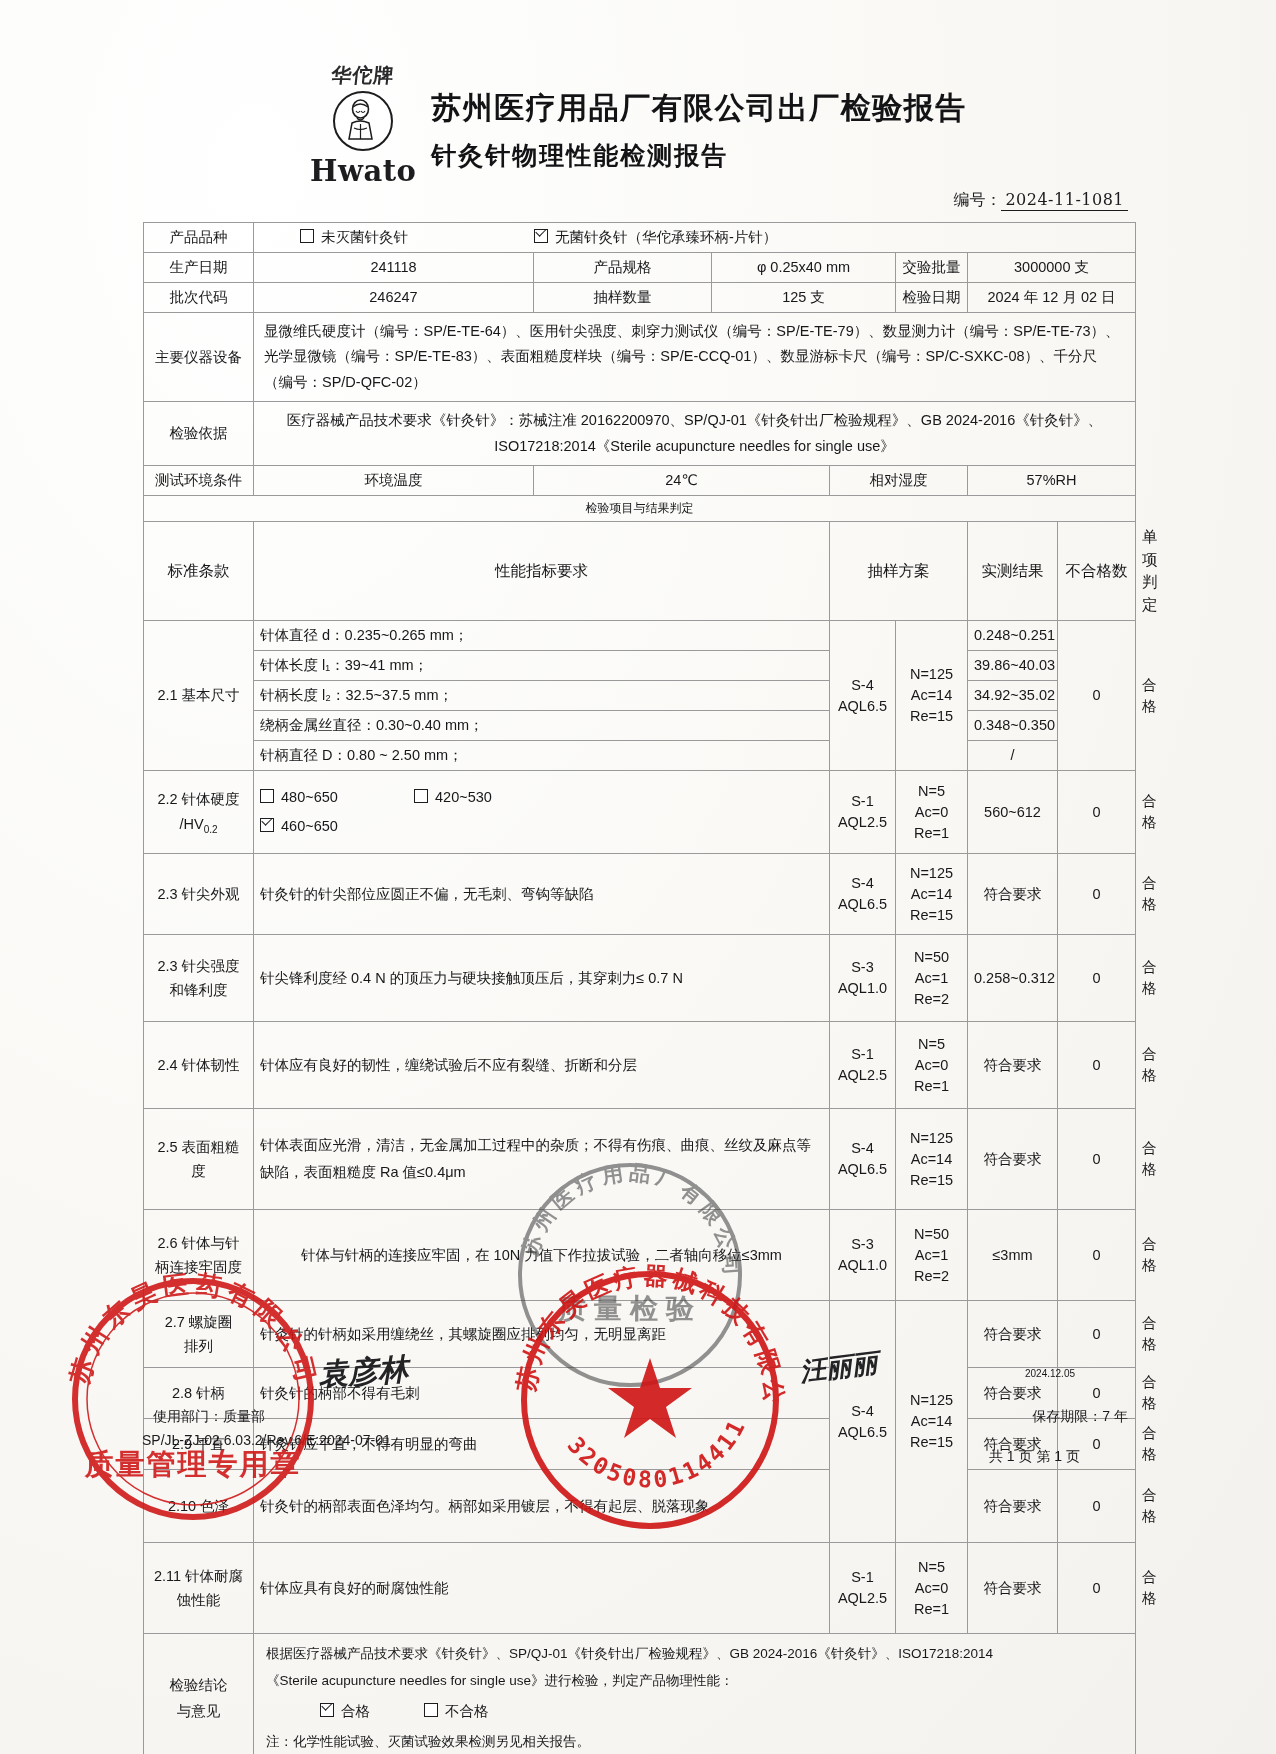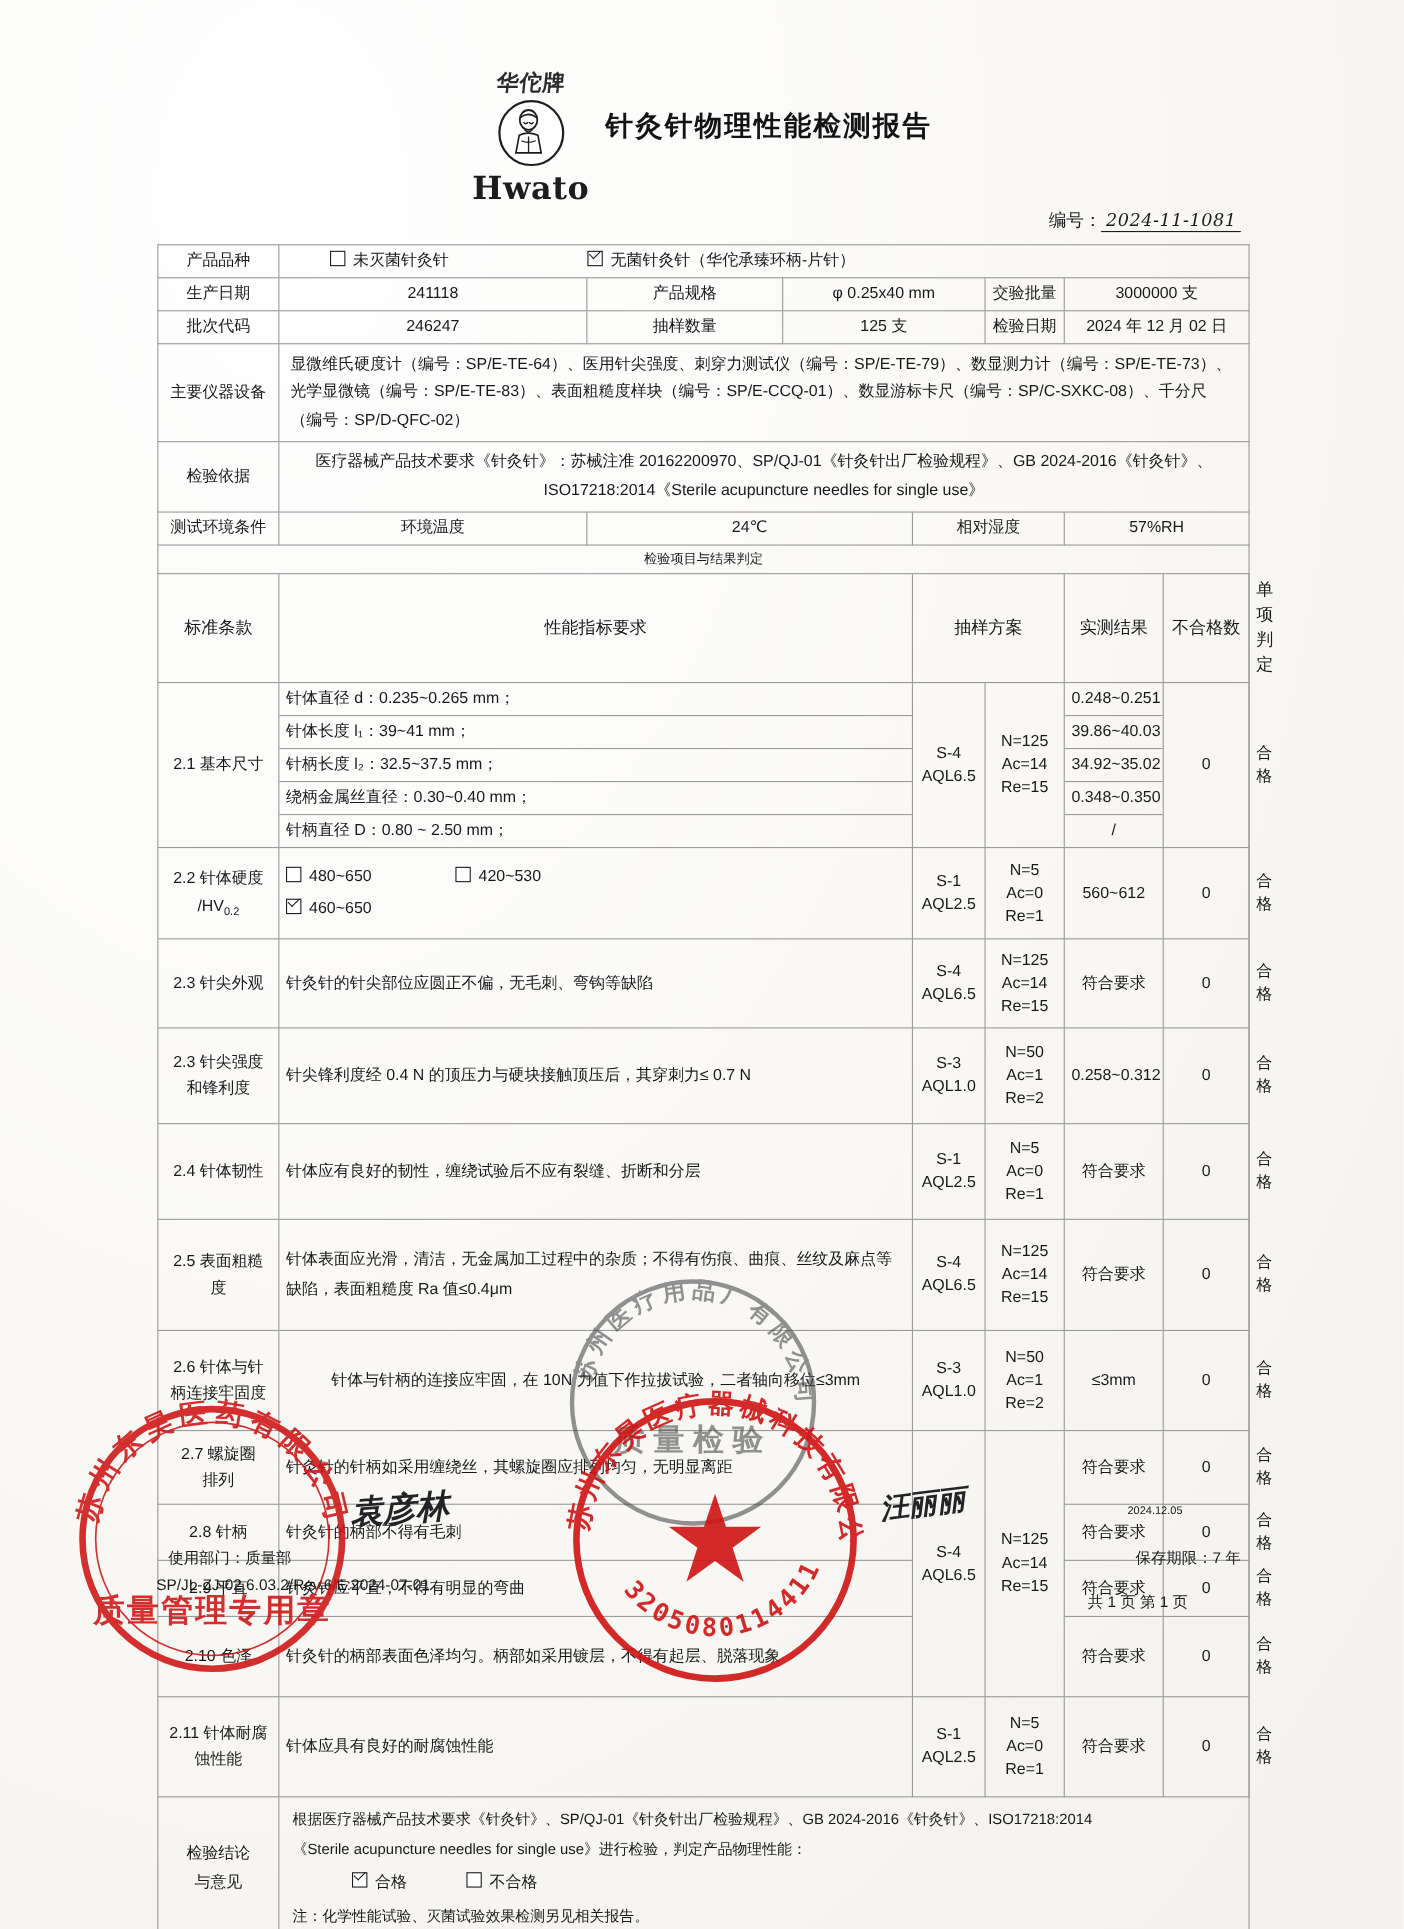--- a/index.html
+++ b/index.html
@@ -44,30 +44,30 @@
   }
   .titles{flex:0 0 auto;padding-top:26px;}
   .title1{
     font-family:"DejaVu Sans","Liberation Sans",sans-serif;
     font-weight:700;font-size:30px;letter-spacing:1.5px;
     color:#131315;text-align:center;white-space:nowrap;
   }
   .title2{
     font-family:"DejaVu Sans","Liberation Sans",sans-serif;
     font-weight:700;font-size:25px;letter-spacing:2px;
-    color:#131315;text-align:center;margin-top:10px;white-space:nowrap;
+    color:#131315;text-align:left;margin-top:10px;white-space:nowrap;
   }
   .docno{
     position:absolute;right:148px;top:190px;
     font-size:16px;color:#1b1b1d;white-space:nowrap;
     font-family:"DejaVu Serif",serif;
   }
   .docno .num{
     border-bottom:1px solid #1b1b1d;padding:0 4px 1px 4px;
-    font-family:"DejaVu Serif",serif;letter-spacing:.5px;font-style:italic;
+    font-family:"DejaVu Serif",serif;letter-spacing:.5px;
   }
   
   .tbl{
     position:absolute;left:143px;top:222px;width:992px;
     border-collapse:collapse;
     table-layout:fixed;
     font-size:14.5px;
   }
   .tbl td{
     border:1px solid #9a9a9a;
@@ -142,20 +142,21 @@
           <path d="M26 18 q2 3 4 0" fill="none" stroke="#1d1d1f" stroke-width="1.2"></path>
           <path d="M22 25 q3 4 7 0" fill="none" stroke="#1d1d1f" stroke-width="1.3"></path>
           <path d="M17 30 q8 -4 17 0 l3 16 h-23 z" fill="none" stroke="#1d1d1f" stroke-width="1.5"></path>
           <path d="M25.5 31 v15" stroke="#1d1d1f" stroke-width="1.2"></path>
           <path d="M19 35 q6 3 13 0" fill="none" stroke="#1d1d1f" stroke-width="1.1"></path>
         </svg>
       </div>
       <div class="logo-en">Hwato</div>
     </div>
     <div class="titles">
+      <div class="title1">苏州医疗用品厂有限公司出厂检验报告</div>
       <div class="title2">针灸针物理性能检测报告</div>
     </div>
   </div>
 
   <div class="docno">
     <span>编号：</span><span class="num">2024-11-1081</span>
   </div>
 
   <table class="tbl">
     <colgroup>

